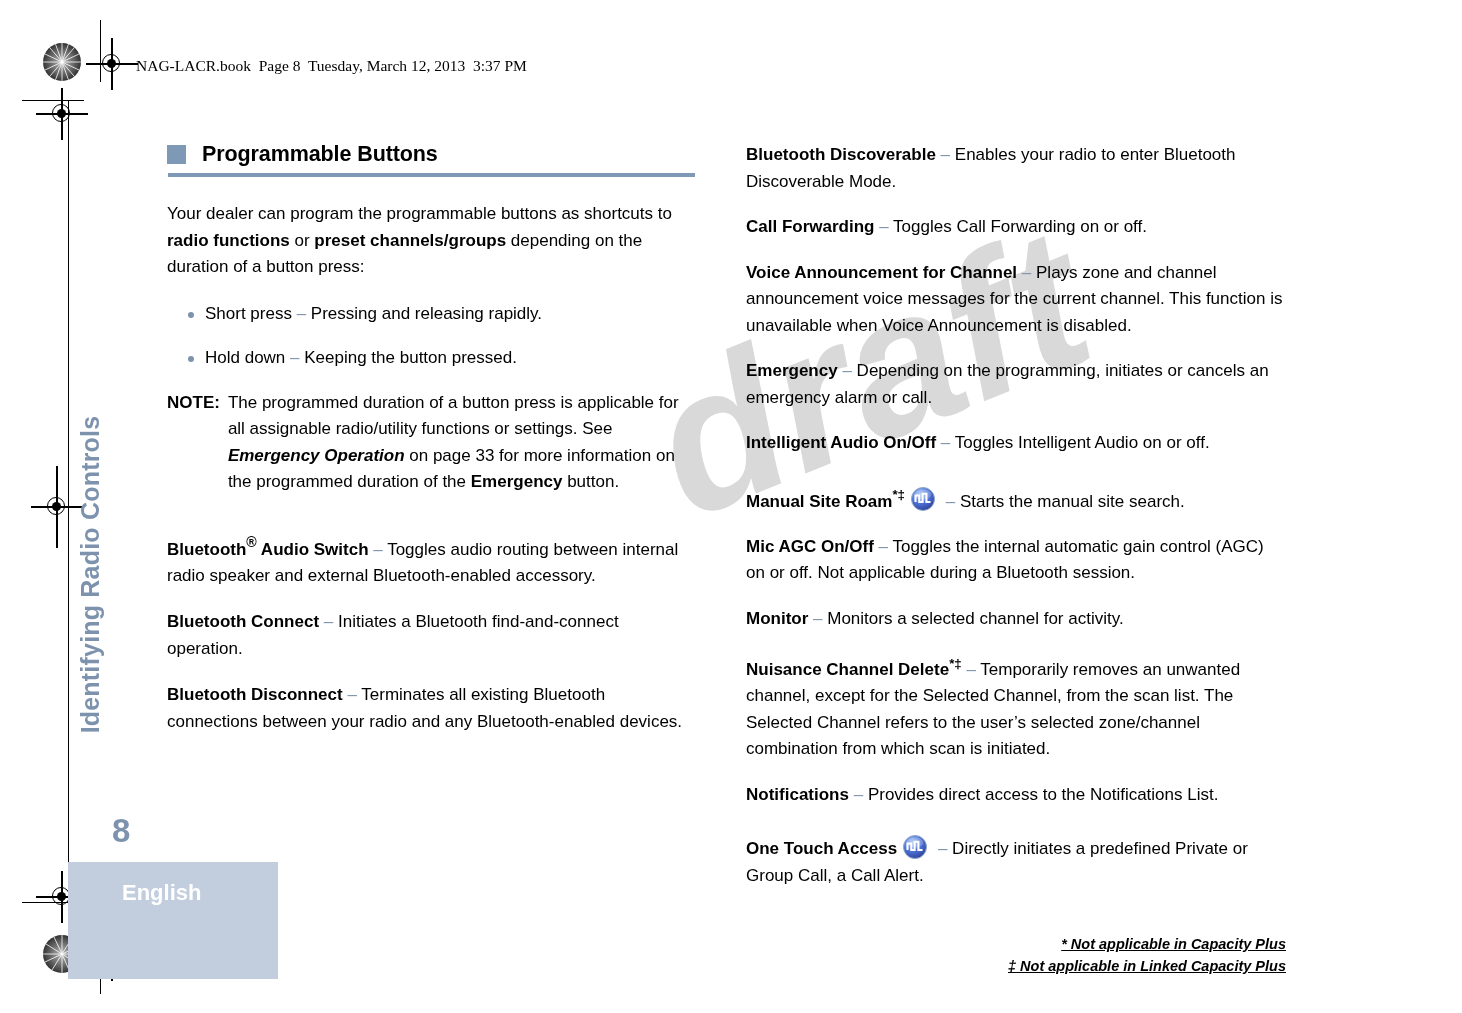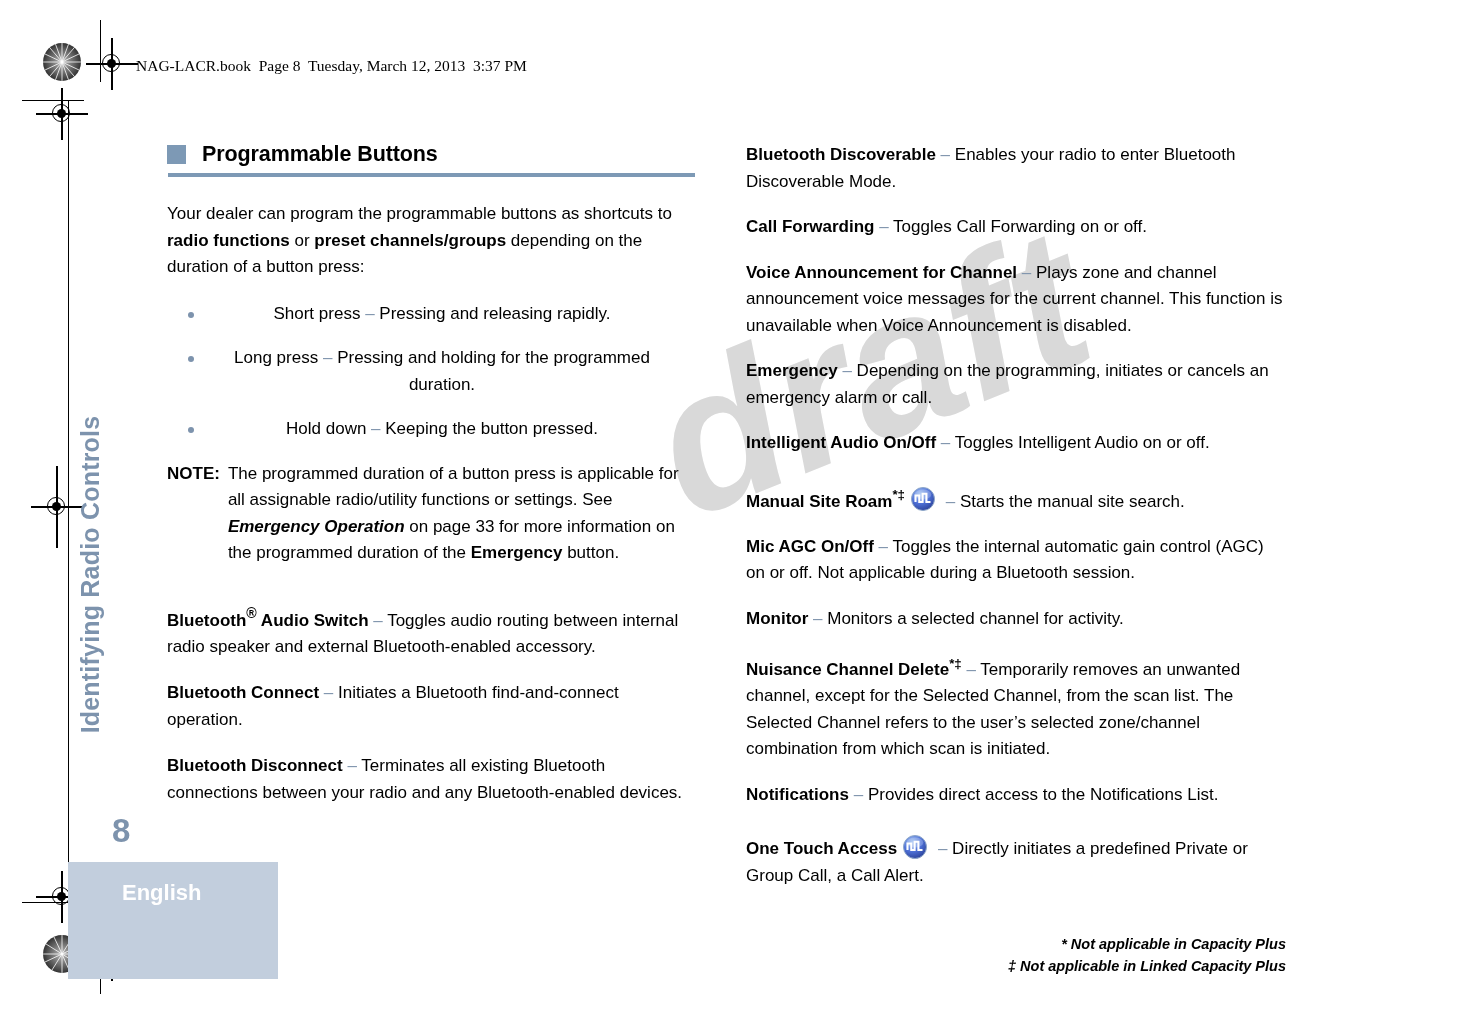--- a/index.html
+++ b/index.html
@@ -188,21 +188,20 @@
   p.first { margin-top: 24px; }
   b, strong { font-weight: bold; }
   .dash { color: #8095ad; }
   em.bi { font-style: italic; font-weight: bold; }
 
   
   ul.bullets {
     list-style: none;
     margin: 16px;
     padding: 0;
-    text-align: center;
   }
   ul.bullets li {
     position: relative;
     font-size: 17px;
     line-height: 26.5px;
     padding-left: 22px;
     margin-bottom: 18px;
   }
   ul.bullets li::before {
     content: "";
@@ -243,21 +242,21 @@
 
   
   .footnotes {
     margin-top: 44px;
     text-align: right;
     font-size: 14.5px;
     font-style: italic;
     font-weight: bold;
     line-height: 22px;
   }
-  .footnotes div { white-space: nowrap; }
+  .footnotes div { white-space: nowrap; text-decoration: underline; }
   sup.mark { font-size: 0.78em; }
 </style>
 </head>
 <body>
 
 <div id="page">
 
   <div>
 
     <div class="reg-star" style="left:42px; top:42px;">
@@ -437,21 +436,20 @@
     <div class="h1-row">
       <div class="h1-square"></div>
       <div class="h1-text">Programmable Buttons</div>
     </div>
     <div class="h1-rule"></div>
 
     <p class="body first"><span>Your dealer can program the programmable buttons as shortcuts to </span><b>radio functions</b><span> or </span><b>preset channels/groups</b><span> depending on the duration of a button press:</span></p>
 
     <ul class="bullets">
       <li><span>Short press</span> <span class="dash">–</span><span> Pressing and releasing rapidly.</span></li>
-      <li><span>Long press</span> <span class="dash">–</span><span> Pressing and holding for the programmed duration.</span></li>
       <li><span>Hold down</span> <span class="dash">–</span><span> Keeping the button pressed.</span></li>
     </ul>
 
     <div class="note">
       <div class="note-label">NOTE:</div>
       <div class="note-body"><span>The programmed duration of a button press is applicable for all assignable radio/utility functions or settings. See </span><em class="bi">Emergency Operation</em><span> on page 33 for more information on the programmed duration of the </span><b>Emergency</b><span> button.</span></div>
     </div>
 
 
     <p class="body" style="margin-top:34px;"><b>Bluetooth</b><b><sup>®</sup></b><b> Audio Switch</b> <span class="dash">–</span><span> Toggles audio routing between internal radio speaker and external Bluetooth-enabled accessory.</span></p>

